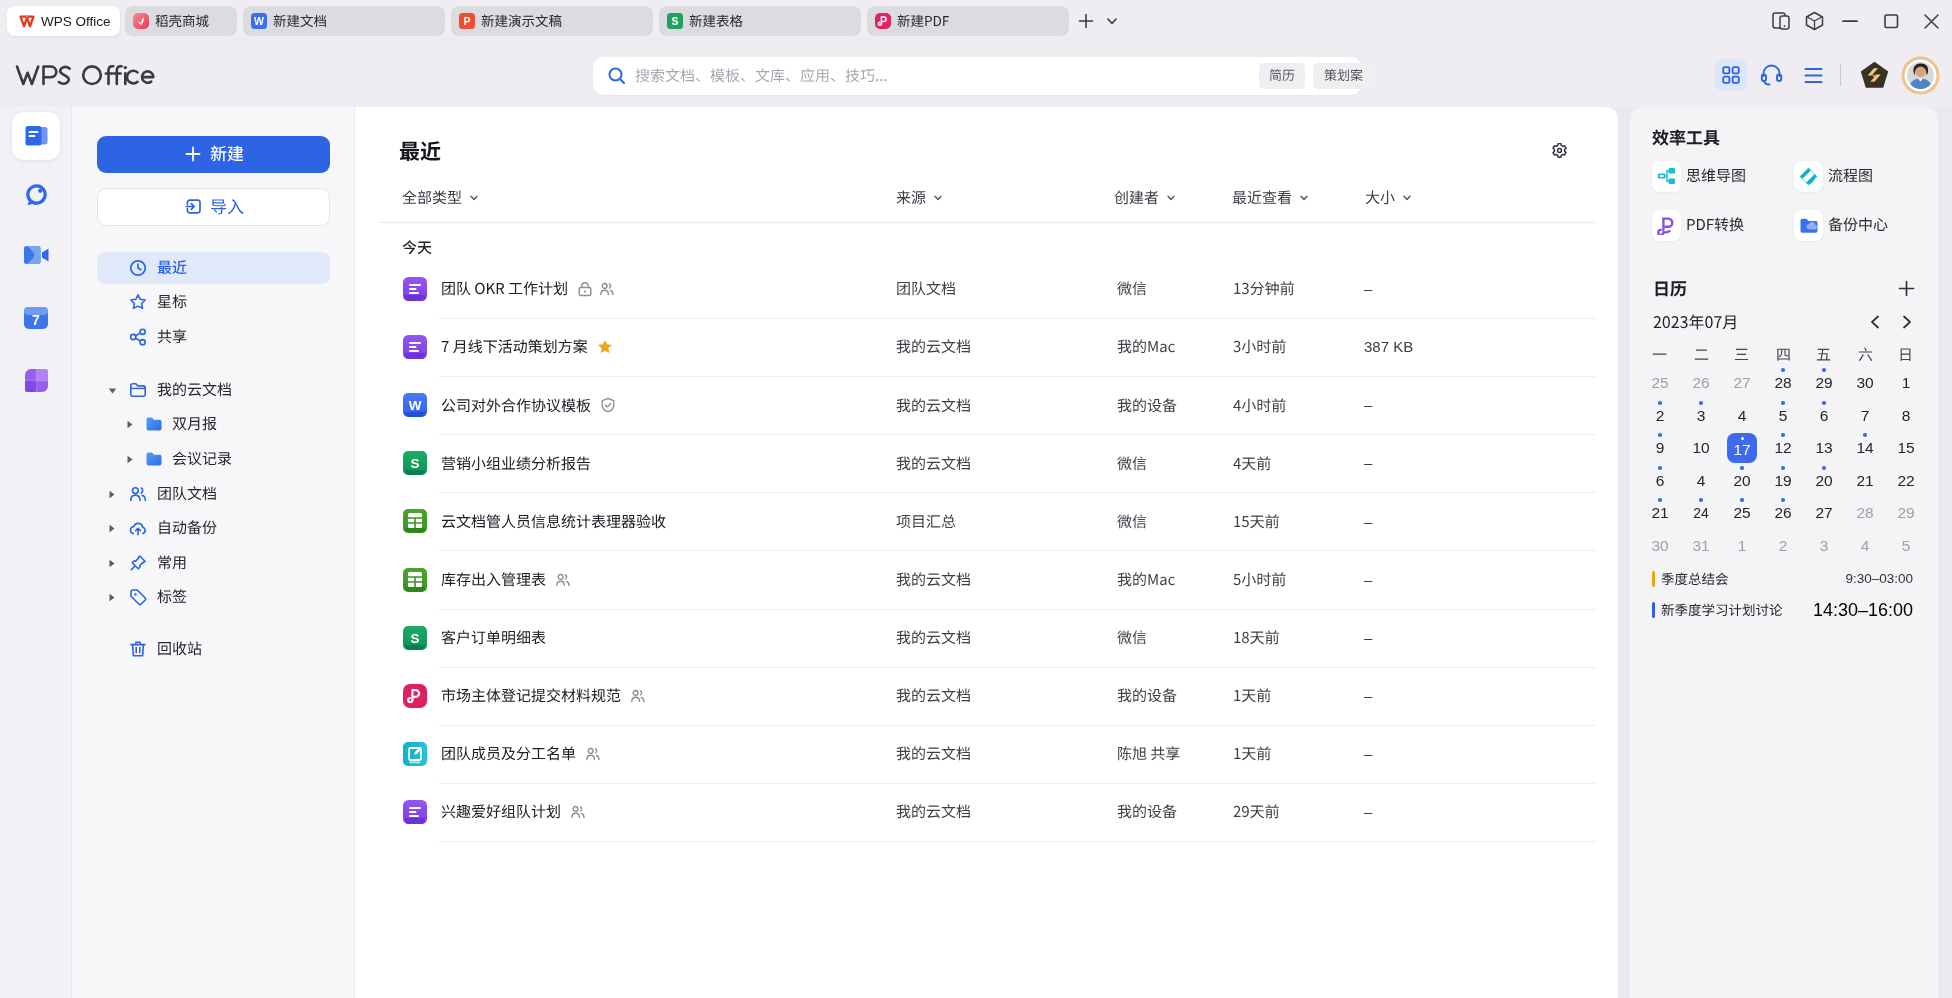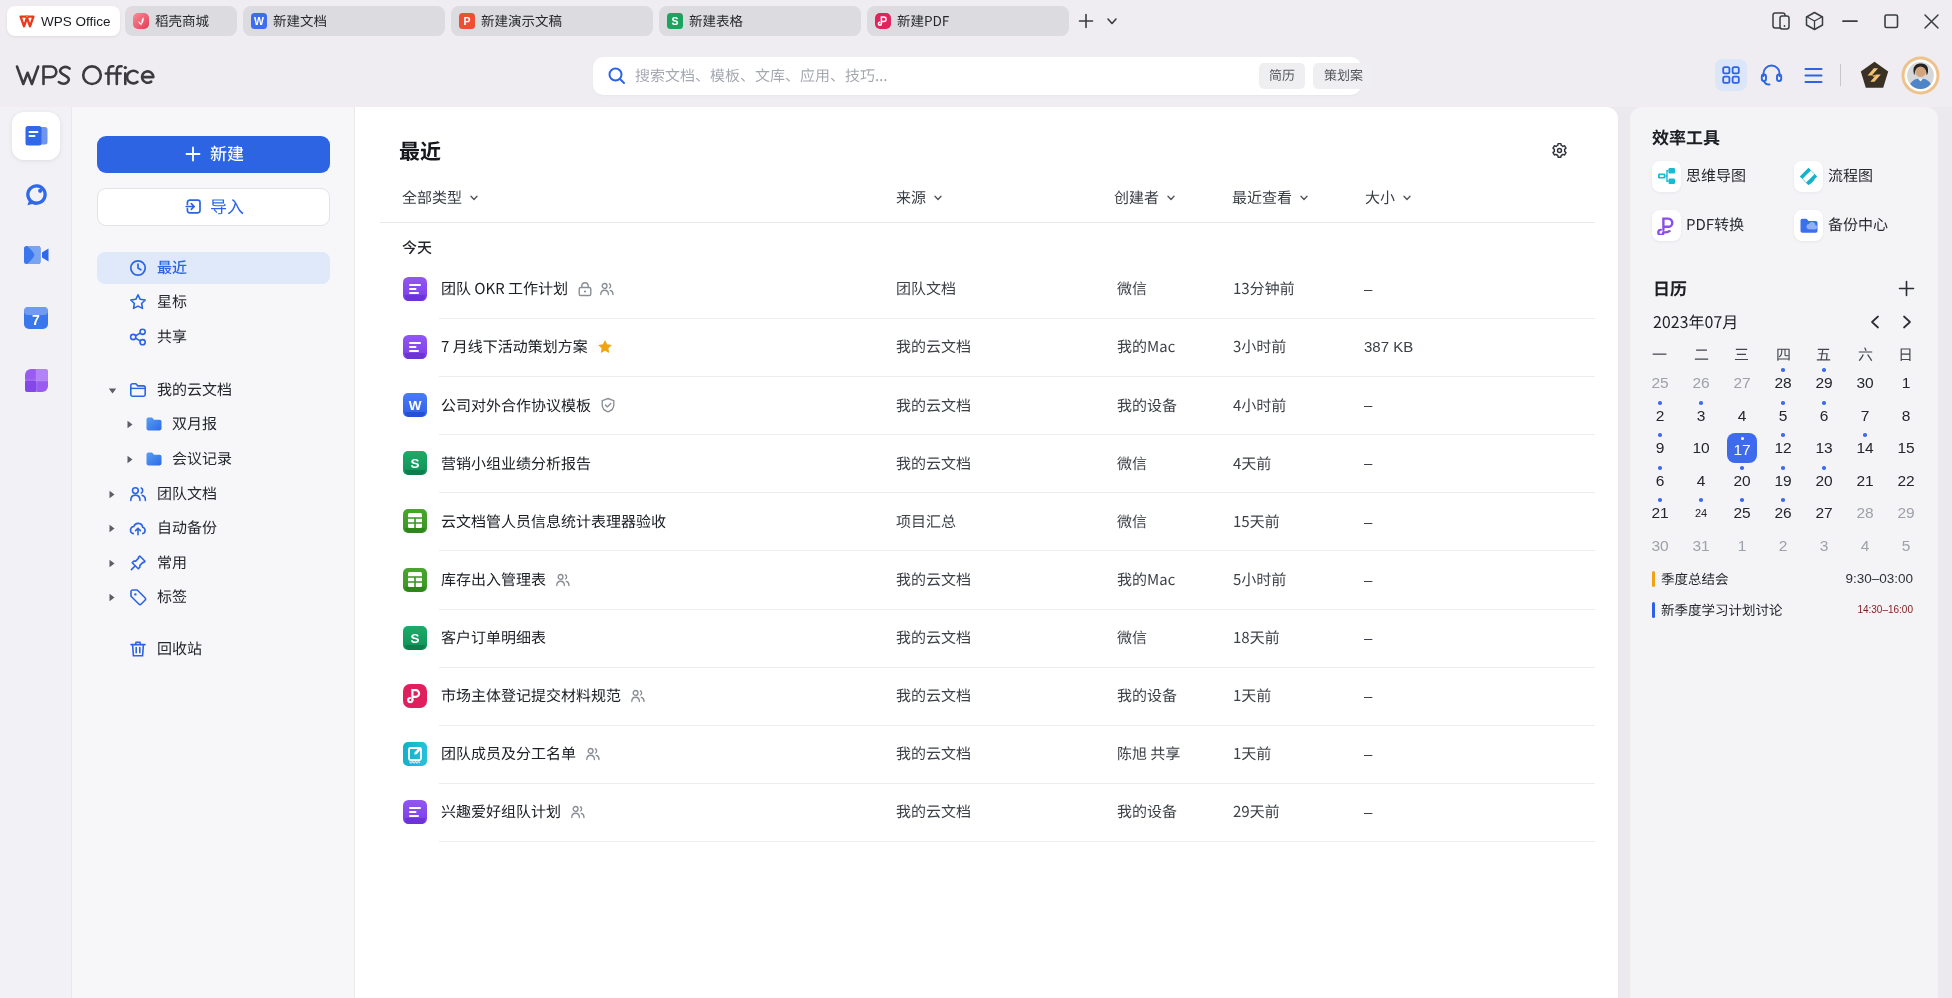--- a/index.html
+++ b/index.html
@@ -802,21 +802,21 @@
 <div class="abs" style="left:1542px;width:400px;text-align:center;top:470px;font-family:'Liberation Sans',sans-serif;font-size:15.5px;font-weight:400;color:#23262b;line-height:22px;white-space:nowrap">20</div>
 <div class="abs" style="left:1583px;width:400px;text-align:center;top:470px;font-family:'Liberation Sans',sans-serif;font-size:15.5px;font-weight:400;color:#23262b;line-height:22px;white-space:nowrap">19</div>
 <div class="abs" style="left:1624px;width:400px;text-align:center;top:470px;font-family:'Liberation Sans',sans-serif;font-size:15.5px;font-weight:400;color:#23262b;line-height:22px;white-space:nowrap">20</div>
 <div class="abs" style="left:1665px;width:400px;text-align:center;top:470px;font-family:'Liberation Sans',sans-serif;font-size:15.5px;font-weight:400;color:#23262b;line-height:22px;white-space:nowrap">21</div>
 <div class="abs" style="left:1706px;width:400px;text-align:center;top:470px;font-family:'Liberation Sans',sans-serif;font-size:15.5px;font-weight:400;color:#23262b;line-height:22px;white-space:nowrap">22</div>
 <div class="abs" style="left:1658px;top:466px;width:3.6px;height:3.6px;background:#3e6aec;border-radius:50%"></div>
 <div class="abs" style="left:1740px;top:466px;width:3.6px;height:3.6px;background:#3e6aec;border-radius:50%"></div>
 <div class="abs" style="left:1781px;top:466px;width:3.6px;height:3.6px;background:#3e6aec;border-radius:50%"></div>
 <div class="abs" style="left:1822px;top:466px;width:3.6px;height:3.6px;background:#3e6aec;border-radius:50%"></div>
 <div class="abs" style="left:1460px;width:400px;text-align:center;top:502px;font-family:'Liberation Sans',sans-serif;font-size:15.5px;font-weight:400;color:#23262b;line-height:22px;white-space:nowrap">21</div>
-<div class="abs" style="left:1501px;width:400px;text-align:center;top:502px;font-family:'Liberation Sans',sans-serif;font-size:11px;font-weight:400;color:#23262b;line-height:22px;white-space:nowrap">24</div>
+<div class="abs" style="left:1501px;width:400px;text-align:center;top:502px;font-family:'Liberation Sans',sans-serif;font-size:14px;font-weight:400;color:#23262b;line-height:22px;white-space:nowrap">24</div>
 <div class="abs" style="left:1542px;width:400px;text-align:center;top:502px;font-family:'Liberation Sans',sans-serif;font-size:15.5px;font-weight:400;color:#23262b;line-height:22px;white-space:nowrap">25</div>
 <div class="abs" style="left:1583px;width:400px;text-align:center;top:502px;font-family:'Liberation Sans',sans-serif;font-size:15.5px;font-weight:400;color:#23262b;line-height:22px;white-space:nowrap">26</div>
 <div class="abs" style="left:1624px;width:400px;text-align:center;top:502px;font-family:'Liberation Sans',sans-serif;font-size:15.5px;font-weight:400;color:#23262b;line-height:22px;white-space:nowrap">27</div>
 <div class="abs" style="left:1665px;width:400px;text-align:center;top:502px;font-family:'Liberation Sans',sans-serif;font-size:15.5px;font-weight:400;color:#9da1a9;line-height:22px;white-space:nowrap">28</div>
 <div class="abs" style="left:1706px;width:400px;text-align:center;top:502px;font-family:'Liberation Sans',sans-serif;font-size:15.5px;font-weight:400;color:#9da1a9;line-height:22px;white-space:nowrap">29</div>
 <div class="abs" style="left:1658px;top:498px;width:3.6px;height:3.6px;background:#3e6aec;border-radius:50%"></div>
 <div class="abs" style="left:1699px;top:498px;width:3.6px;height:3.6px;background:#3e6aec;border-radius:50%"></div>
 <div class="abs" style="left:1740px;top:498px;width:3.6px;height:3.6px;background:#3e6aec;border-radius:50%"></div>
 <div class="abs" style="left:1781px;top:498px;width:3.6px;height:3.6px;background:#3e6aec;border-radius:50%"></div>
 <div class="abs" style="left:1460px;width:400px;text-align:center;top:535px;font-family:'Liberation Sans',sans-serif;font-size:15.5px;font-weight:400;color:#9da1a9;line-height:22px;white-space:nowrap">30</div>
@@ -828,12 +828,12 @@
 <div class="abs" style="left:1706px;width:400px;text-align:center;top:535px;font-family:'Liberation Sans',sans-serif;font-size:15.5px;font-weight:400;color:#9da1a9;line-height:22px;white-space:nowrap">5</div>
 <div class="abs" style="left:1651.5px;top:571px;width:3.5px;height:16px;background:#efa312;border-radius:2px"></div>
 <div class="abs " style="left:1661px;top:572px"><svg width="68" height="16" viewBox="0 0 68 16">
       <path fill="#23262c" transform="matrix(0.01350,0,0,-0.01350,0,12)" d="M466 252V191H59V124H466V7C466 -7 462 -11 444 -12C424 -13 360 -13 287 -11C298 -31 310 -57 315 -77C401 -77 459 -78 495 -68C530 -57 540 -37 540 5V124H944V191H540V219C621 249 705 292 765 337L717 377L701 373H226V311H609C565 288 513 266 466 252ZM777 836C632 801 353 780 124 773C131 757 140 729 141 711C243 714 353 720 460 728V631H59V566H380C291 484 157 410 38 373C54 359 75 332 86 315C216 363 366 454 460 556V400H534V563C628 460 779 366 914 319C925 337 946 364 962 378C842 414 707 485 619 566H943V631H534V735C648 746 755 762 839 782ZM1386 644V557H1225V495H1386V329H1775V495H1937V557H1775V644H1701V557H1458V644ZM1701 495V389H1458V495ZM1757 203C1713 151 1651 110 1579 78C1508 111 1450 153 1408 203ZM1239 265V203H1369L1335 189C1376 133 1431 86 1497 47C1403 17 1298 -1 1192 -10C1203 -27 1217 -56 1222 -74C1347 -60 1469 -35 1576 7C1675 -37 1792 -65 1918 -80C1927 -61 1946 -31 1962 -15C1852 -5 1749 15 1660 46C1748 93 1821 157 1867 243L1820 268L1807 265ZM1473 827C1487 801 1502 769 1513 741H1126V468C1126 319 1119 105 1037 -46C1056 -52 1089 -68 1104 -80C1188 78 1201 309 1201 469V670H1948V741H1598C1586 773 1566 813 1548 845ZM2759 214C2816 145 2875 52 2897 -10L2958 28C2936 91 2875 180 2816 247ZM2412 269C2478 224 2554 153 2591 104L2647 152C2609 199 2532 267 2465 311ZM2281 241V34C2281 -47 2312 -69 2431 -69C2455 -69 2630 -69 2656 -69C2748 -69 2773 -41 2784 74C2762 78 2730 90 2713 101C2707 13 2700 -1 2650 -1C2611 -1 2464 -1 2435 -1C2371 -1 2360 5 2360 35V241ZM2137 225C2119 148 2084 60 2043 9L2112 -24C2157 36 2190 130 2208 212ZM2265 567H2737V391H2265ZM2186 638V319H2820V638H2657C2692 689 2729 751 2761 808L2684 839C2658 779 2614 696 2575 638H2370L2429 668C2411 715 2365 784 2321 836L2257 806C2299 755 2341 685 2358 638ZM3035 53 3048 -24C3147 -2 3280 26 3406 55L3400 124C3266 97 3128 68 3035 53ZM3056 427C3071 434 3096 439 3223 454C3178 391 3136 341 3117 322C3084 286 3061 262 3038 257C3047 237 3059 200 3063 184C3087 197 3123 205 3402 256C3400 272 3397 302 3398 322L3175 286C3256 373 3335 479 3403 587L3334 629C3315 593 3293 557 3270 522L3137 511C3196 594 3254 700 3299 802L3222 834C3182 717 3110 593 3087 561C3066 529 3048 506 3030 502C3039 481 3052 443 3056 427ZM3639 841V706H3408V634H3639V478H3433V406H3926V478H3716V634H3943V706H3716V841ZM3459 304V-79H3532V-36H3826V-75H3901V304ZM3532 32V236H3826V32ZM4157 -58C4195 -44 4251 -40 4781 5C4804 -25 4824 -54 4838 -79L4905 -38C4861 37 4766 145 4676 225L4613 191C4652 155 4692 113 4728 71L4273 36C4344 102 4415 182 4477 264H4918V337H4089V264H4375C4310 175 4234 96 4207 72C4176 43 4153 24 4131 19C4140 -1 4153 -41 4157 -58ZM4504 840C4414 706 4238 579 4042 496C4060 482 4086 450 4097 431C4155 458 4211 488 4264 521V460H4741V530H4277C4363 586 4440 649 4503 718C4563 656 4647 588 4741 530C4795 496 4853 466 4910 443C4922 463 4947 494 4963 509C4801 565 4638 674 4546 769L4576 809Z"></path>
     </svg></div>
 <div class="abs" style="right:39px;top:569px;font-family:'Liberation Sans',sans-serif;font-size:13.5px;font-weight:400;color:#2f323a;line-height:20px;white-space:nowrap">9:30–03:00</div>
 <div class="abs" style="left:1651.5px;top:602px;width:3.5px;height:16px;background:#2e5fe8;border-radius:2px"></div>
 <div class="abs " style="left:1661px;top:603px"><svg width="122" height="16" viewBox="0 0 122 16">
       <path fill="#23262c" transform="matrix(0.01350,0,0,-0.01350,0,12)" d="M360 213C390 163 426 95 442 51L495 83C480 125 444 190 411 240ZM135 235C115 174 82 112 41 68C56 59 82 40 94 30C133 77 173 150 196 220ZM553 744V400C553 267 545 95 460 -25C476 -34 506 -57 518 -71C610 59 623 256 623 400V432H775V-75H848V432H958V502H623V694C729 710 843 736 927 767L866 822C794 792 665 762 553 744ZM214 827C230 799 246 765 258 735H61V672H503V735H336C323 768 301 811 282 844ZM377 667C365 621 342 553 323 507H46V443H251V339H50V273H251V18C251 8 249 5 239 5C228 4 197 4 162 5C172 -13 182 -41 184 -59C233 -59 267 -58 290 -47C313 -36 320 -18 320 17V273H507V339H320V443H519V507H391C410 549 429 603 447 652ZM126 651C146 606 161 546 165 507L230 525C225 563 208 622 187 665ZM1466 252V191H1059V124H1466V7C1466 -7 1462 -11 1444 -12C1424 -13 1360 -13 1287 -11C1298 -31 1310 -57 1315 -77C1401 -77 1459 -78 1495 -68C1530 -57 1540 -37 1540 5V124H1944V191H1540V219C1621 249 1705 292 1765 337L1717 377L1701 373H1226V311H1609C1565 288 1513 266 1466 252ZM1777 836C1632 801 1353 780 1124 773C1131 757 1140 729 1141 711C1243 714 1353 720 1460 728V631H1059V566H1380C1291 484 1157 410 1038 373C1054 359 1075 332 1086 315C1216 363 1366 454 1460 556V400H1534V563C1628 460 1779 366 1914 319C1925 337 1946 364 1962 378C1842 414 1707 485 1619 566H1943V631H1534V735C1648 746 1755 762 1839 782ZM2386 644V557H2225V495H2386V329H2775V495H2937V557H2775V644H2701V557H2458V644ZM2701 495V389H2458V495ZM2757 203C2713 151 2651 110 2579 78C2508 111 2450 153 2408 203ZM2239 265V203H2369L2335 189C2376 133 2431 86 2497 47C2403 17 2298 -1 2192 -10C2203 -27 2217 -56 2222 -74C2347 -60 2469 -35 2576 7C2675 -37 2792 -65 2918 -80C2927 -61 2946 -31 2962 -15C2852 -5 2749 15 2660 46C2748 93 2821 157 2867 243L2820 268L2807 265ZM2473 827C2487 801 2502 769 2513 741H2126V468C2126 319 2119 105 2037 -46C2056 -52 2089 -68 2104 -80C2188 78 2201 309 2201 469V670H2948V741H2598C2586 773 2566 813 2548 845ZM3460 347V275H3060V204H3460V14C3460 -1 3455 -5 3435 -7C3414 -8 3347 -8 3269 -6C3282 -26 3296 -57 3302 -78C3393 -78 3450 -77 3487 -65C3524 -55 3536 -33 3536 13V204H3945V275H3536V315C3627 354 3719 411 3784 469L3735 506L3719 502H3228V436H3635C3583 402 3519 368 3460 347ZM3424 824C3454 778 3486 716 3500 674H3280L3318 693C3301 732 3259 788 3221 830L3159 802C3191 764 3227 712 3246 674H3080V475H3152V606H3853V475H3928V674H3763C3796 714 3831 763 3861 808L3785 834C3762 785 3720 721 3683 674H3520L3572 694C3559 737 3524 801 3490 849ZM4231 563C4321 501 4439 410 4496 354L4549 411C4489 466 4370 553 4282 612ZM4103 134 4130 59C4284 112 4511 190 4717 263L4703 333C4485 258 4247 178 4103 134ZM4119 767V696H4812C4806 232 4797 50 4765 15C4755 2 4744 -2 4725 -1C4698 -1 4636 -1 4566 4C4580 -16 4589 -47 4590 -68C4648 -72 4713 -73 4752 -69C4789 -66 4813 -55 4836 -22C4874 29 4882 198 4888 724C4888 735 4888 767 4888 767ZM5137 775C5193 728 5263 660 5295 617L5346 673C5312 714 5241 778 5186 823ZM5046 526V452H5205V93C5205 50 5174 20 5155 8C5169 -7 5189 -41 5196 -61C5212 -40 5240 -18 5429 116C5421 130 5409 162 5404 182L5281 98V526ZM5626 837V508H5372V431H5626V-80H5705V431H5959V508H5705V837ZM6646 730V181H6719V730ZM6840 830V17C6840 0 6833 -5 6815 -6C6798 -6 6741 -7 6677 -5C6687 -26 6699 -59 6702 -79C6789 -79 6840 -77 6871 -65C6901 -52 6913 -31 6913 18V830ZM6309 778C6361 736 6423 675 6452 635L6505 681C6476 721 6412 779 6359 818ZM6462 477C6428 394 6384 317 6331 248C6310 320 6292 405 6279 499L6595 535L6588 606L6270 570C6261 655 6256 746 6256 839H6179C6180 744 6186 651 6196 561L6036 543L6043 472L6205 490C6221 375 6244 269 6274 181C6205 108 6125 47 6038 1C6054 -14 6080 -43 6091 -59C6167 -14 6238 41 6302 105C6350 -7 6410 -76 6480 -76C6549 -76 6576 -31 6590 121C6570 128 6543 144 6527 161C6521 44 6509 -2 6484 -2C6442 -2 6397 61 6358 166C6429 250 6488 347 6534 456ZM7463 413C7510 340 7560 241 7581 177L7649 213C7627 276 7577 372 7528 445ZM7107 768C7168 718 7245 647 7281 601L7332 658C7294 702 7215 771 7154 818ZM7749 830V620H7380V546H7749V45C7749 24 7741 17 7719 16C7698 16 7628 15 7549 18C7560 -4 7572 -37 7577 -58C7680 -59 7740 -57 7775 -44C7809 -32 7824 -9 7824 45V546H7959V620H7824V830ZM7193 -60V-59C7208 -38 7236 -15 7407 123C7398 137 7386 165 7380 186L7272 102V526H7040V453H7200V91C7200 42 7169 9 7152 -6C7164 -17 7185 -44 7193 -60ZM8107 768C8168 718 8245 647 8281 601L8332 658C8294 702 8215 771 8154 818ZM8622 842C8573 722 8470 575 8315 472C8332 460 8355 433 8366 416C8491 504 8583 614 8648 723C8722 607 8829 491 8924 424C8936 443 8960 470 8977 483C8873 547 8753 673 8685 791L8703 828ZM8806 427C8735 375 8626 314 8535 269V472H8460V62C8460 -29 8490 -53 8598 -53C8621 -53 8782 -53 8806 -53C8902 -53 8925 -15 8935 124C8914 128 8883 141 8866 154C8860 36 8852 15 8802 15C8766 15 8630 15 8603 15C8545 15 8535 22 8535 61V193C8635 238 8763 304 8856 364ZM8190 -60V-59C8204 -38 8232 -16 8396 116C8387 130 8375 159 8368 179L8269 102V526H8040V453H8197V91C8197 42 8166 9 8149 -6C8161 -17 8182 -44 8190 -60Z"></path>
     </svg></div>
-<div class="abs" style="right:39px;top:600px;font-family:'Liberation Sans',sans-serif;font-size:10px;font-weight:400;color:#7f1d1d;line-height:20px;white-space:nowrap">14:30–16:00</div>
+<div class="abs" style="right:39px;top:600px;font-family:'Liberation Sans',sans-serif;font-size:18px;font-weight:400;color:#000000;line-height:20px;white-space:nowrap">14:30–16:00</div>
 </body></html>

